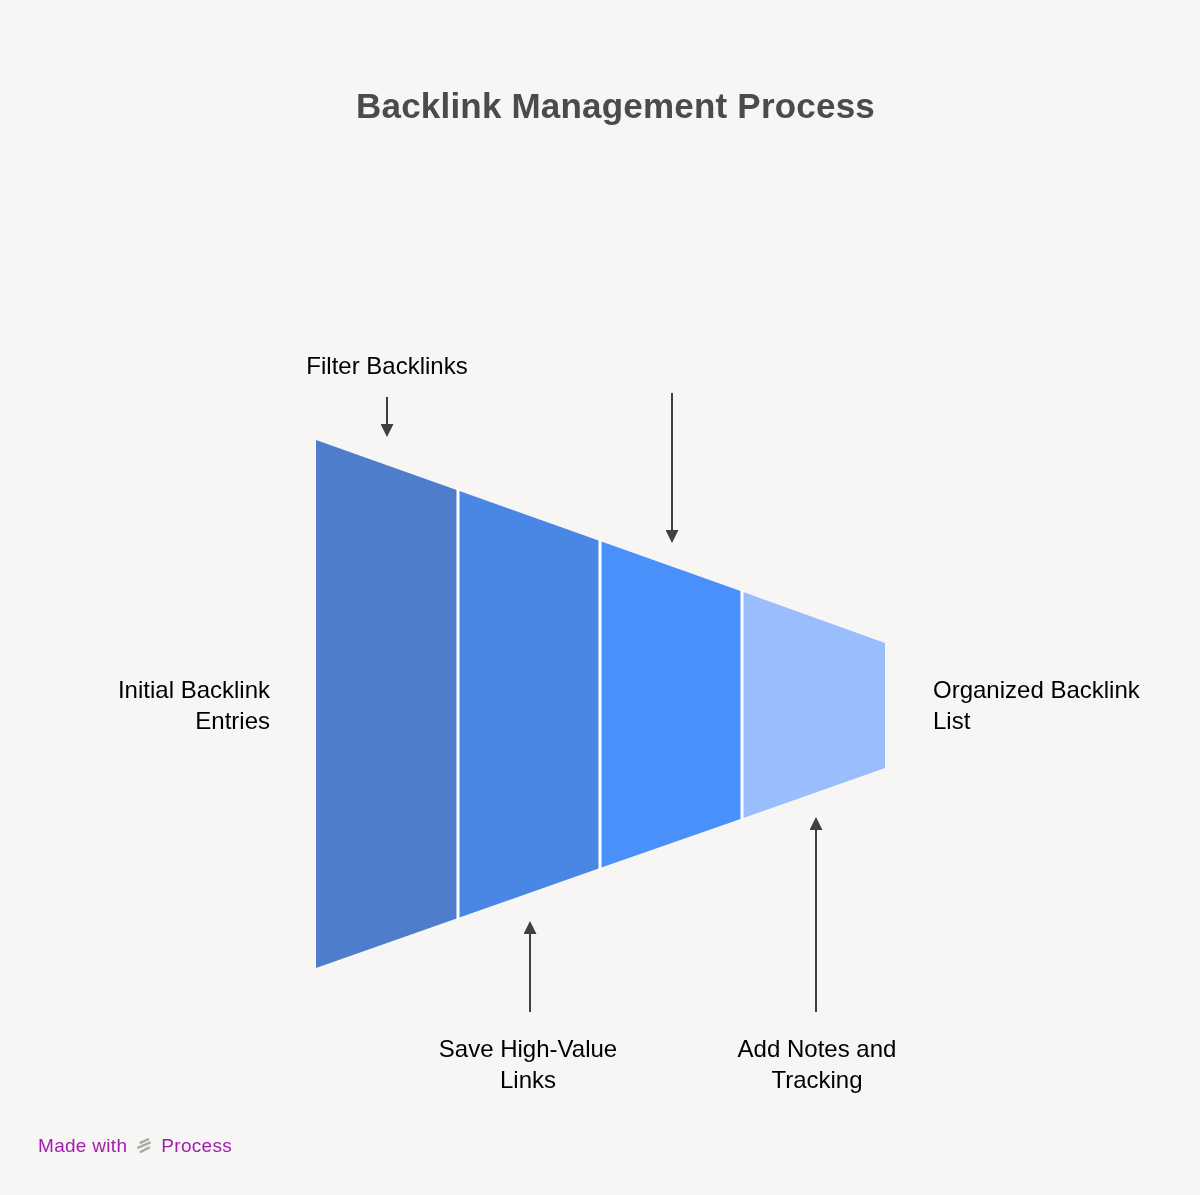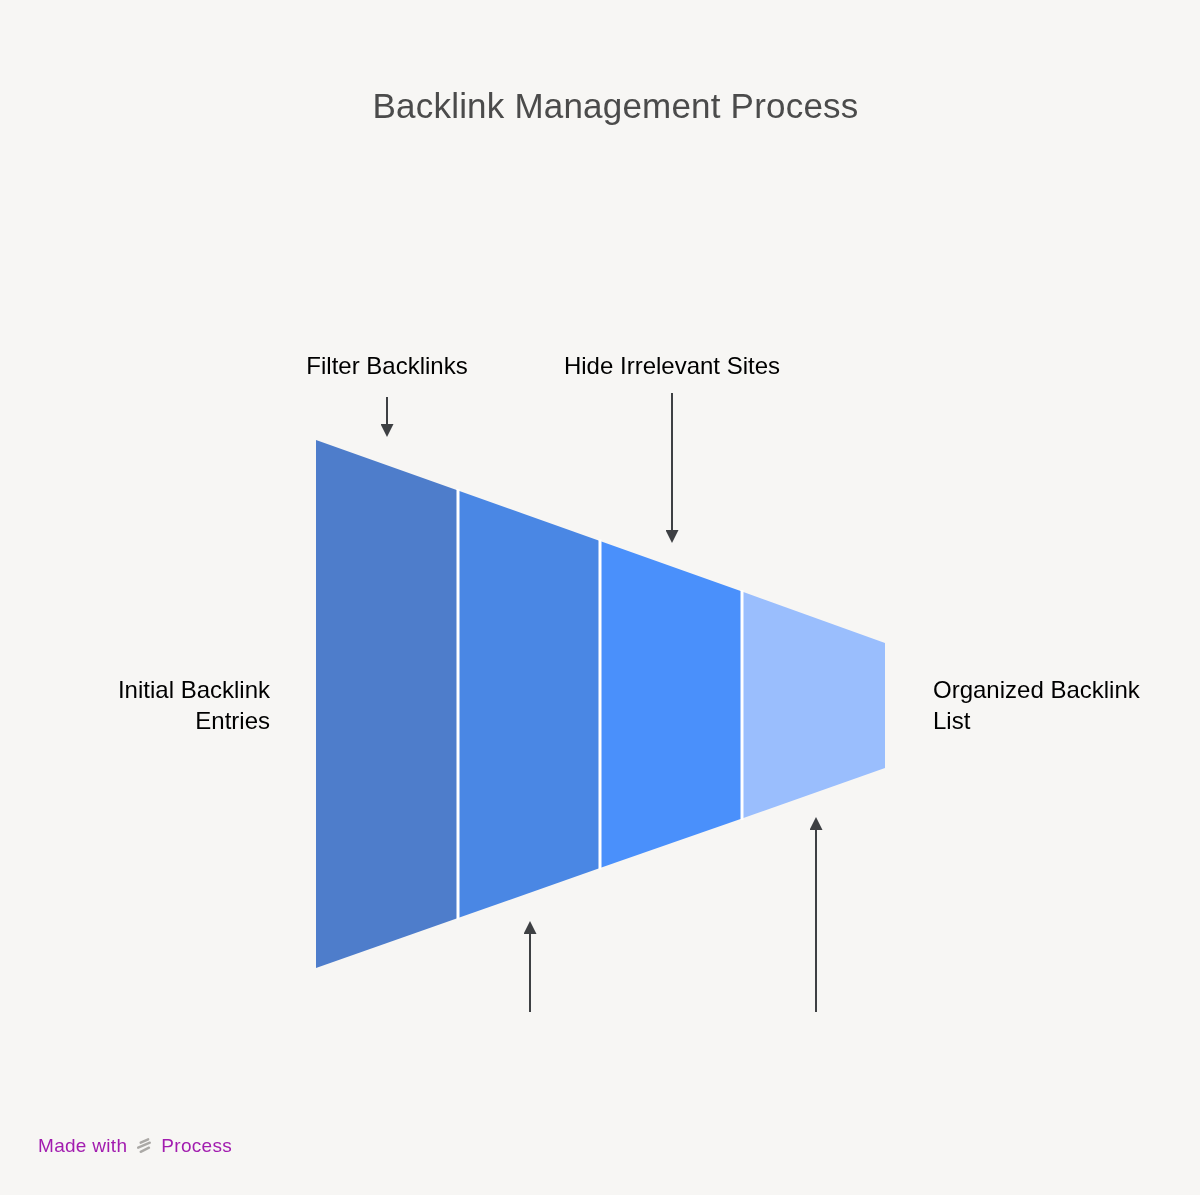--- a/index.html
+++ b/index.html
@@ -16,21 +16,21 @@
     width: 1200px;
     height: 1195px;
   }
   .page-title {
     position: absolute;
     top: 86px;
     left: 0;
     width: 1200px;
     text-align: center;
     font-size: 35px;
-    font-weight: 400;
+    font-weight: 700;
     color: #4b4b4b;
     letter-spacing: 0.2px;
     padding-left: 31px;
   }
   .funnel-svg {
     position: absolute;
     left: 0;
     top: 0;
     width: 1200px;
     height: 1195px;
@@ -81,27 +81,28 @@
     <line x1="742" y1="590" x2="742" y2="820" stroke="#ffffff" stroke-width="3"></line>
 
     <line x1="387" y1="397" x2="387" y2="426" stroke="#3e4043" stroke-width="2" marker-end="url(#arrow-down)"></line>
     <line x1="672" y1="393" x2="672" y2="532" stroke="#3e4043" stroke-width="2" marker-end="url(#arrow-down)"></line>
     <line x1="530" y1="1012" x2="530" y2="932" stroke="#3e4043" stroke-width="2" marker-end="url(#arrow-down)"></line>
     <line x1="816" y1="1012" x2="816" y2="828" stroke="#3e4043" stroke-width="2" marker-end="url(#arrow-down)"></line>
   </svg>
 
   <div class="label centered" style="left:387px; top:350px; white-space:nowrap;">Filter Backlinks</div>
 
-  <div class="label centered" style="left:672px; top:350px; white-space:nowrap;">Hide Irrelevant Sites</div>
 
   <div class="label left-aligned" style="left:933px; top:674px; width:240px;">Organized Backlink List</div>
 
   <div class="label right-aligned" style="left:40px; top:674px; width:230px;">Initial Backlink Entries</div>
 
+  <div class="label centered" style="left:528px; top:1033px; width:200px;">Save High-Value Links</div>
 
+  <div class="label centered" style="left:817px; top:1033px; width:180px;">Add Notes and Tracking</div>
 
   <div class="watermark">
     <span>Made with</span>
     <span class="napkin-icon">
       <svg width="20" height="20" viewBox="0 0 24 24" fill="none">
         <g stroke="#aba9a6" stroke-width="2.8" stroke-linecap="round">
           <line x1="8" y1="8" x2="17" y2="4"></line>
           <line x1="5" y1="14" x2="19" y2="8"></line>
           <line x1="8" y1="19" x2="18" y2="14"></line>
         </g>

